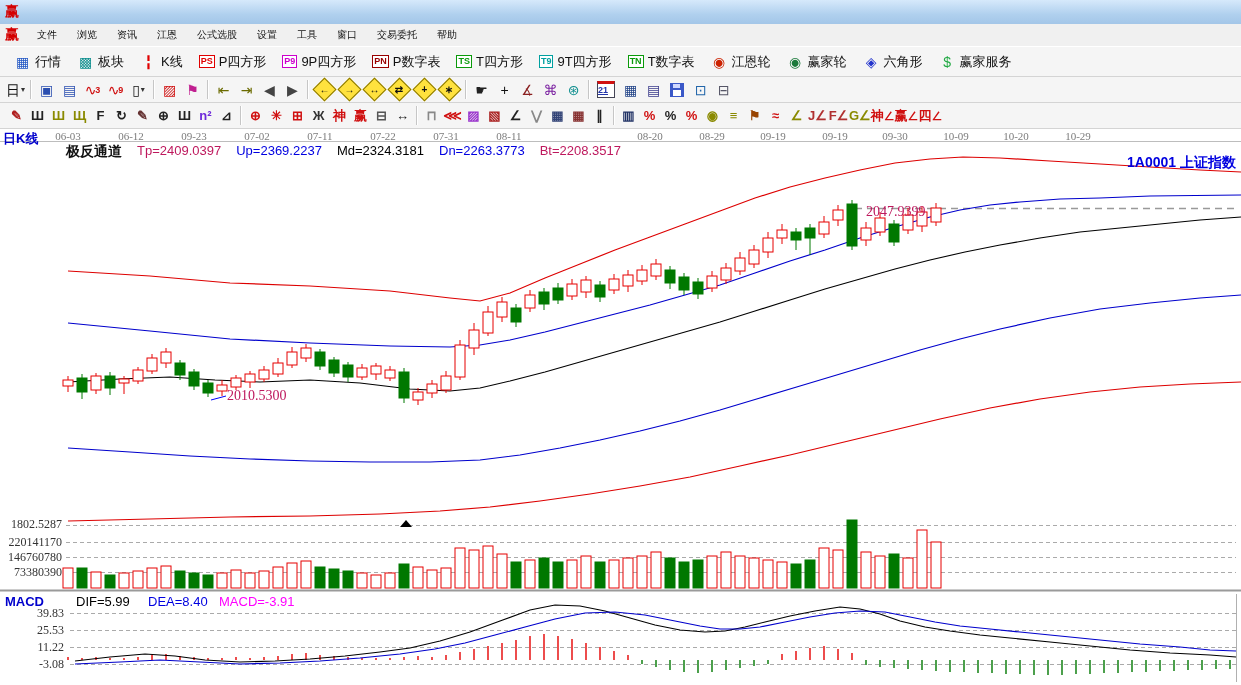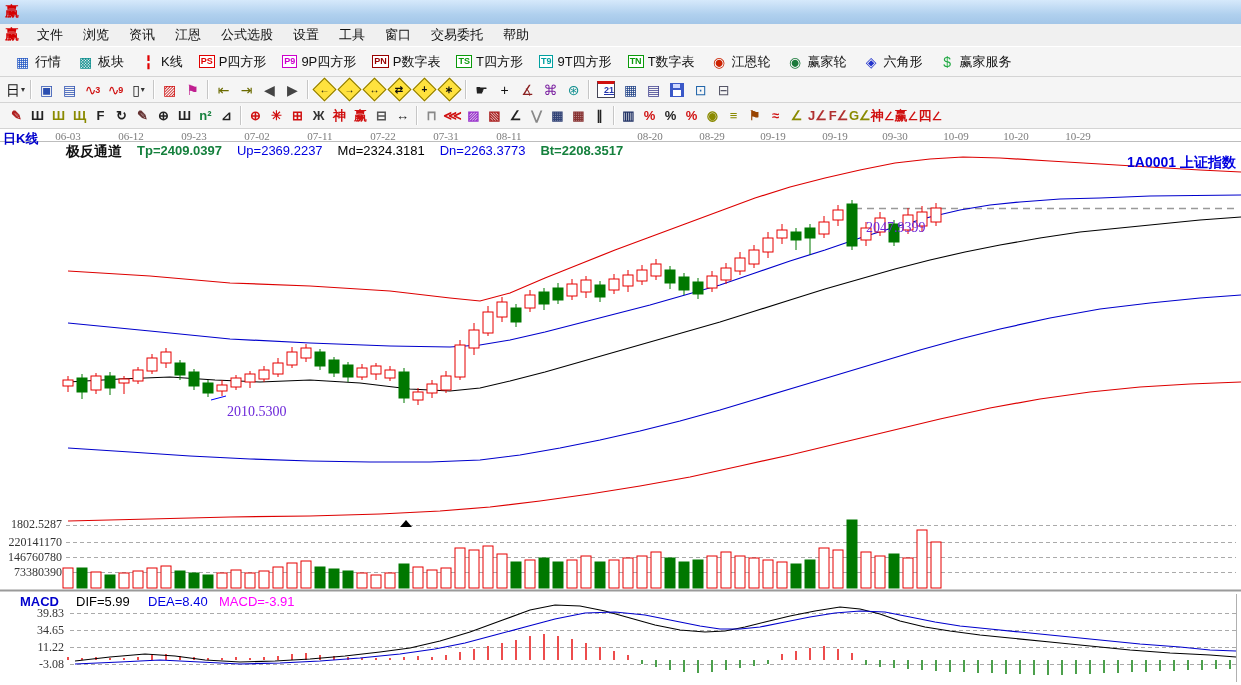--- a/index.html
+++ b/index.html
@@ -9,60 +9,60 @@
   .titlebar{position:absolute;top:0;left:0;width:100%;height:24px;
     background:linear-gradient(#d6e9fb,#b0d0ee 60%,#a3c6e8);
     border-bottom:1px solid #58738f;display:flex;align-items:center;}
   .titlebar .logo{color:#d40000;font-weight:bold;font-size:14px;margin:0 6px 0 5px;}
   .title-text{font-size:12px;color:#111;}
   
   .menubar{position:absolute;top:24px;left:0;width:100%;height:22px;background:#f0f0f0;
     border-bottom:1px solid #e2e2e2;display:flex;align-items:center;}
   .menubar .logo{color:#d40000;font-weight:bold;font-size:14px;margin:0 8px 0 5px;}
   #menu-items{display:flex;align-items:center;}
-  .menu-item{font-size:13px;color:#111;padding:0 10px;cursor:default;}
+  .menu-item{font-size:10px;color:#111;padding:0 10px;cursor:default;}
   
   .toolbar{position:absolute;left:0;width:100%;background:#f5f5f5;display:flex;align-items:center;
     border-bottom:1px solid #d4d4d4;box-sizing:border-box;}
   .tb1{top:46px;height:31px;border-top:1px solid #fff;padding-left:6px;}
   .tb2{top:77px;height:26px;padding-left:4px;}
   .tb3{top:103px;height:26px;padding-left:6px;}
   .tb-item{display:flex;align-items:center;gap:4px;padding:0 8px;height:24px;cursor:default;}
   .tb-icon{font-size:14px;width:17px;text-align:center;line-height:16px;}
   .badge{font:bold 9px/11px "Liberation Sans",sans-serif;border:1px solid;padding:0 1px;height:11px;
     background:#fff;letter-spacing:0;}
   .tb-label{font-size:13px;color:#111;white-space:nowrap;}
   .vsep{width:1px;height:19px;background:#c6c6c6;border-right:1px solid #fff;margin:0 3px;flex:0 0 auto;}
   .nav-btn{min-width:23px;height:22px;display:flex;align-items:center;justify-content:center;
     font-size:14px;line-height:20px;cursor:default;}
   .nav-btn .sub{font-size:9px;font-weight:bold;margin-left:-1px;}
   .nav-btn .drop{font-size:8px;color:#333;margin-left:1px;}
   .diamond{width:15px;height:15px;background:#ffe23e;border:1px solid #8a7800;transform:rotate(45deg);
     display:flex;align-items:center;justify-content:center;margin:0 4px;flex:0 0 auto;}
   .diamond>span{transform:rotate(-45deg);font-size:10px;font-weight:bold;color:#111;line-height:10px;}
   .cal{width:16px;height:13px;border:1px solid #445;border-top:3px solid #d01010;background:#fff;
-    font:bold 9px/12px "Liberation Sans",sans-serif;color:#2233aa;text-align:right;margin:0 4px;text-decoration:underline;}
+    font:bold 9px/12px "Liberation Sans",sans-serif;color:#2233aa;text-align:left;margin:0 4px;text-decoration:underline;}
   .floppy{width:14px;height:14px;background:#3a58c8;position:relative;margin:0 5px;}
   .floppy::before{content:"";position:absolute;left:3px;top:1px;width:7px;height:4px;background:#cfd8ff;}
   .floppy::after{content:"";position:absolute;left:3px;bottom:1px;width:8px;height:6px;background:#fff;}
   .draw-btn{min-width:21px;height:22px;display:flex;align-items:center;justify-content:center;
     font-size:13px;font-weight:bold;cursor:default;white-space:nowrap;}
   
   #lbl-period{position:absolute;left:3px;top:130px;font:bold 13px "Liberation Sans",sans-serif;
     color:#0000cc;z-index:3;}
   .date-tick{position:absolute;top:0;transform:translateX(-50%);font:11px "Liberation Serif",serif;
     color:#7c7c7c;white-space:nowrap;}
   #date-axis{position:absolute;top:130px;left:0;width:100%;height:12px;z-index:3;}
   .ch-header{position:absolute;left:66px;top:143px;display:flex;gap:15px;z-index:3;
     font:13px "Liberation Sans",sans-serif;}
   .ch-name{font-weight:bold;color:#111;font-size:14px;}
-  .ch-red{color:#15803d;font-weight:bold;} .ch-blue{color:#0000e0;} .ch-black{color:#000;}
+  .ch-red{color:#be185d;} .ch-blue{color:#0000e0;} .ch-black{color:#000;}
   #lbl-symbol{position:absolute;right:5px;top:141px;font:bold 14px "Liberation Sans",sans-serif;
     color:#0000e0;z-index:3;margin-top:13px;}
-  .ann{position:absolute;font:14px "Liberation Serif",serif;color:#6d28d9;z-index:3;white-space:nowrap;margin-top:16px;}
+  .ann{position:absolute;font:14px "Liberation Serif",serif;color:#be185d;z-index:3;white-space:nowrap;}
   .scale{position:absolute;left:0;width:62px;text-align:right;font:12px "Liberation Serif",serif;
     color:#333;z-index:3;}
   .mscale{position:absolute;left:0;width:64px;text-align:right;font:12px "Liberation Serif",serif;
     color:#333;z-index:3;}
   .macd-lbl{position:absolute;z-index:3;font:13px "Liberation Sans",sans-serif;}
   #chart-svg{position:absolute;top:0;left:0;z-index:1;}
 </style>
 </head>
 <body>
 
@@ -192,21 +192,21 @@
 <div class="toolbar tb3" id="toolbar-draw">
     <span class="draw-btn" style="color: rgb(176, 32, 32);">✎</span>
     <span class="draw-btn" style="color: rgb(34, 34, 34);">Ш</span>
     <span class="draw-btn" style="color: rgb(138, 138, 0);">Ш</span>
     <span class="draw-btn" style="color: rgb(138, 138, 0);">Щ</span>
     <span class="draw-btn" style="color: rgb(34, 34, 34);">F</span>
     <span class="draw-btn" style="color: rgb(34, 34, 34);">↻</span>
     <span class="draw-btn" style="color: rgb(102, 51, 51);">✎</span>
     <span class="draw-btn" style="color: rgb(34, 34, 34);">⊕</span>
     <span class="draw-btn" style="color: rgb(34, 34, 34);">Ш</span>
-    <span class="draw-btn" style="color: #15803d;">n²</span>
+    <span class="draw-btn" style="color: #6d28d9;">n²</span>
     <span class="draw-btn" style="color: rgb(34, 34, 34);">⊿</span>
     <span class="vsep"></span>
     <span class="draw-btn" style="color: rgb(208, 16, 16);">⊕</span>
     <span class="draw-btn" style="color: rgb(208, 16, 16);">✳</span>
     <span class="draw-btn" style="color: rgb(208, 16, 16);">⊞</span>
     <span class="draw-btn" style="color: rgb(51, 51, 51);">Ж</span>
     <span class="draw-btn" style="color: rgb(208, 16, 16);">神</span>
     <span class="draw-btn" style="color: rgb(208, 16, 16);">赢</span>
     <span class="draw-btn" style="color: rgb(85, 85, 85);">⊟</span>
     <span class="draw-btn" style="color: rgb(34, 34, 34);">↔</span>
@@ -580,21 +580,21 @@
 <span id="lbl-symbol">1A0001  上证指数</span>
 
 <span class="ann" style="left:866px;top:204px;">2047.9399</span>
 <span class="ann" style="left:227px;top:388px;">2010.5300</span>
 
 <span class="scale" style="top:517px;">1802.5287</span>
 <span class="scale" style="top:535px;">220141170</span>
 <span class="scale" style="top:550px;">146760780</span>
 <span class="scale" style="top:565px;">73380390</span>
 
-<span class="macd-lbl" style="left:5px;top:594px;color:#0000cc;font-weight:bold;margin-left:15px;">MACD</span>
+<span class="macd-lbl" style="left:5px;top:594px;color:#0000cc;font-weight:bold;">MACD</span>
 <span class="macd-lbl" style="left:76px;top:594px;color:#000;">DIF=5.99</span>
 <span class="macd-lbl" style="left:148px;top:594px;color:#0000e0;">DEA=8.40</span>
 <span class="macd-lbl" style="left:219px;top:594px;color:#ff00ff;">MACD=-3.91</span>
 
 <span class="mscale" style="top:606px;">39.83</span>
-<span class="mscale" style="top:623px;">34.65</span>
+<span class="mscale" style="top:623px;">25.53</span>
 <span class="mscale" style="top:640px;">11.22</span>
 <span class="mscale" style="top:657px;">-3.08</span>
 
 </body></html>

